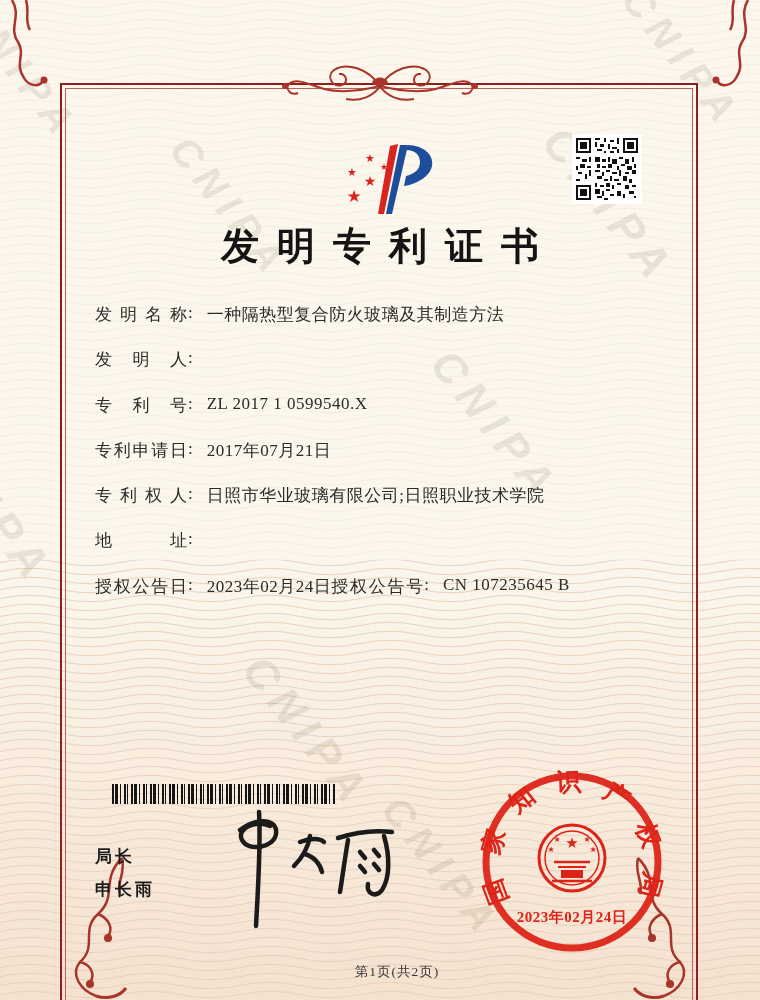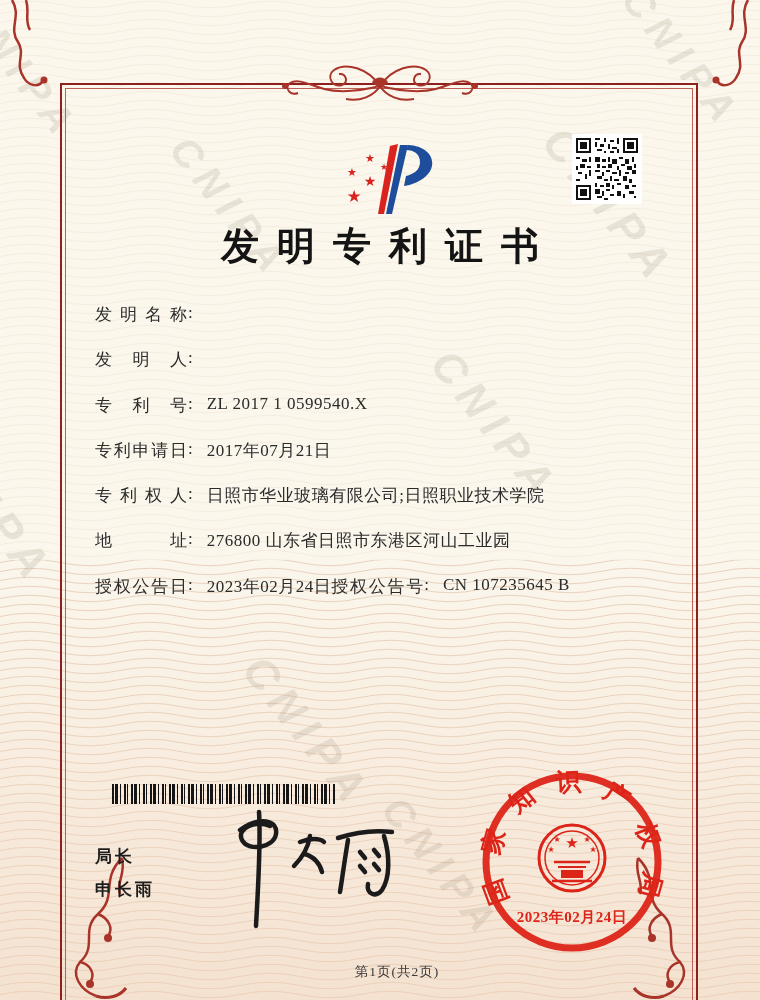--- a/index.html
+++ b/index.html
@@ -242,20 +242,21 @@
       </g>
     </svg>
   </div>
 
   <div class="content title">发明专利证书</div>
 
   <div class="content fields">
     <div class="field-row">
       <span class="field-label">发明名称</span>
         <span class="field-colon">:</span>
+      <span class="field-value">一种隔热型复合防火玻璃及其制造方法</span>
     </div>
     <div class="field-row">
       <span class="field-label">发明人</span>
         <span class="field-colon">:</span>
     </div>
     <div class="field-row">
       <span class="field-label">专利号</span>
         <span class="field-colon">:</span>
       <span class="field-value">ZL 2017 1 0599540.X</span>
     </div>
@@ -265,21 +266,20 @@
       <span class="field-value">2017年07月21日</span>
     </div>
     <div class="field-row">
       <span class="field-label">专利权人</span>
         <span class="field-colon">:</span>
       <span class="field-value">日照市华业玻璃有限公司;日照职业技术学院</span>
     </div>
     <div class="field-row">
       <span class="field-label">地址</span>
         <span class="field-colon">:</span>
-      <span class="field-value">276800 山东省日照市东港区河山工业园</span>
     </div>
     <div class="field-row">
       <span class="field-label">授权公告日</span>
         <span class="field-colon">:</span>
       <span class="field-value">2023年02月24日</span>
       <span class="field-pair2">
         <span class="field-label">授权公告号</span>
           <span class="field-colon">:</span>
         <span class="field-value">CN 107235645 B</span>
       </span>

